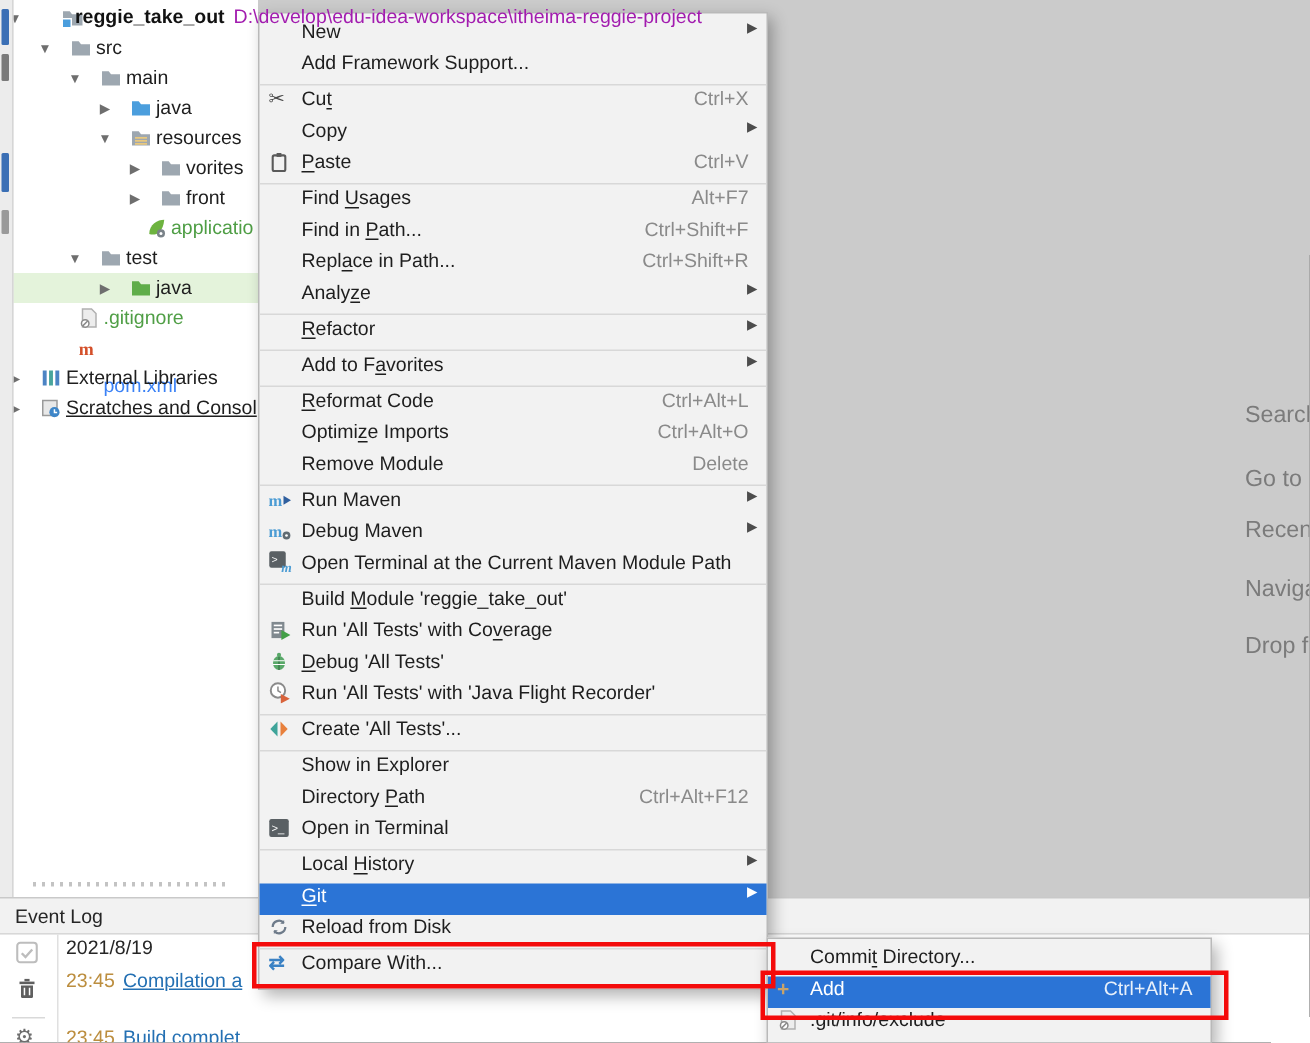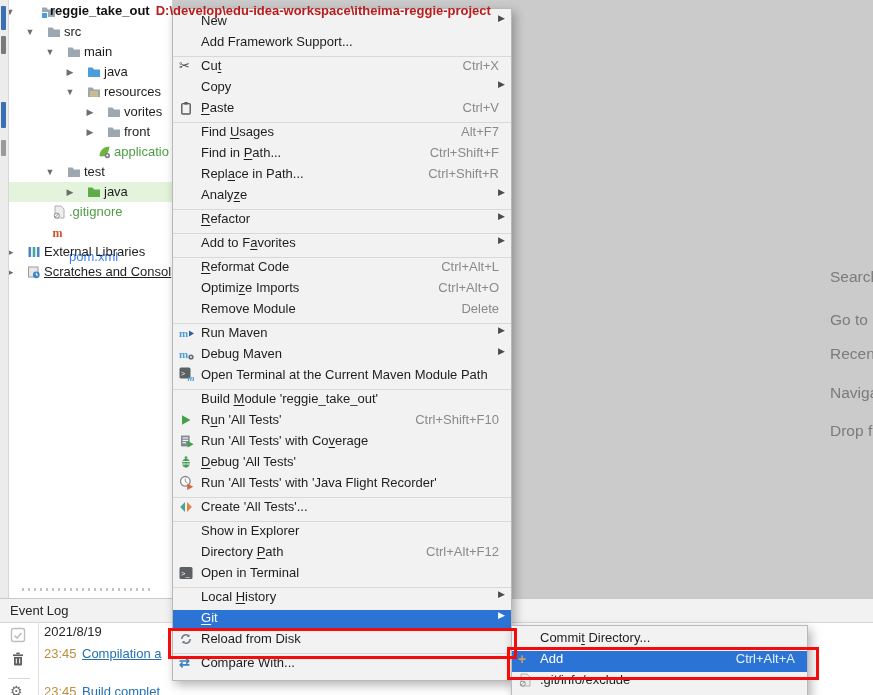--- a/index.html
+++ b/index.html
@@ -30,21 +30,21 @@
   .elog .etools .eicon{position:absolute;left:10px;width:16px;height:16px;}
   .elog .esep{position:absolute;left:8px;top:55px;width:22px;height:1px;background:#d9d9d9;}
   .elog .edate{position:absolute;left:44px;top:24px;height:20px;line-height:20px;color:#262626;}
   .elog .eentry{position:absolute;left:44px;height:20px;line-height:20px;white-space:nowrap;}
   .elog .etime{color:#bc8e3f;display:inline-block;width:38px;}
   .elog .elink{color:#2470b3;text-decoration:underline;cursor:pointer;}
   
   .rootlabel{position:absolute;left:50px;top:2px;height:18px;line-height:18px;z-index:15;
              white-space:nowrap;width:458px;overflow:hidden;pointer-events:none;}
   .rootlabel b{color:#111;}
-  .rootlabel .rpath{color:#b91c1c;font-weight:bold;margin-left:6px;}
+  .rootlabel .rpath{color:#a21caf;font-weight:normal;margin-left:6px;}
   
   .menu{position:absolute;background:#f2f2f2;border:1px solid #b9b9b9;
         box-shadow:3px 4px 10px rgba(0,0,0,.3);padding:4px 0;z-index:10;}
   .mainmenu{left:172px;top:8px;width:338px;}
   .submenu{left:511px;top:625px;width:295px;z-index:12;}
   .mrow{height:21px;display:flex;padding:0 4px 0 6px;cursor:default;}
   .mrow .ic{width:22px;height:15px;flex:0 0 22px;display:flex;align-items:center;justify-content:flex-start;}
   .mrow .lb{white-space:nowrap;}
   .mrow .sc{margin-left:auto;color:#8a8a8a;padding-right:8px;white-space:nowrap;}
   .mrow .ar{margin-left:auto;width:12px;color:#4c4c4c;font-size:9px;text-align:right;padding-right:2px;}
@@ -365,29 +365,20 @@
         </span>
         <span class="lb">Open Terminal at the Current Maven Module Path</span>
       </div>
       <div class="msep"></div>
       <div class="mrow">
         <span class="ic"></span>
         <span class="lb">Build <u>M</u>odule 'reggie_take_out'</span>
       </div>
       <div class="mrow">
         <span class="ic">
-          <svg width="14" height="14" viewBox="0 0 14 14">
-            <path d="M3 2.2v9.6l8.5-4.8z" fill="#43a047"></path>
-          </svg>
-        </span>
-        <span class="lb">R<u>u</u>n 'All Tests'</span>
-        <span class="sc">Ctrl+Shift+F10</span>
-      </div>
-      <div class="mrow">
-        <span class="ic">
           <svg width="15" height="14" viewBox="0 0 15 14">
             <rect x="2" y="1.6" width="8.6" height="10.8" fill="#80898f"></rect>
             <rect x="3.5" y="3.4" width="5.6" height="1.1" fill="#fff"></rect>
             <rect x="3.5" y="5.8" width="5.6" height="1.1" fill="#fff"></rect>
             <rect x="3.5" y="8.2" width="3.6" height="1.1" fill="#fff"></rect>
             <path d="M8.6 7l6 3.3-6 3.3z" fill="#43a047"></path>
           </svg>
         </span>
         <span class="lb">Run 'All Tests' with Co<u>v</u>erage</span>
       </div>

